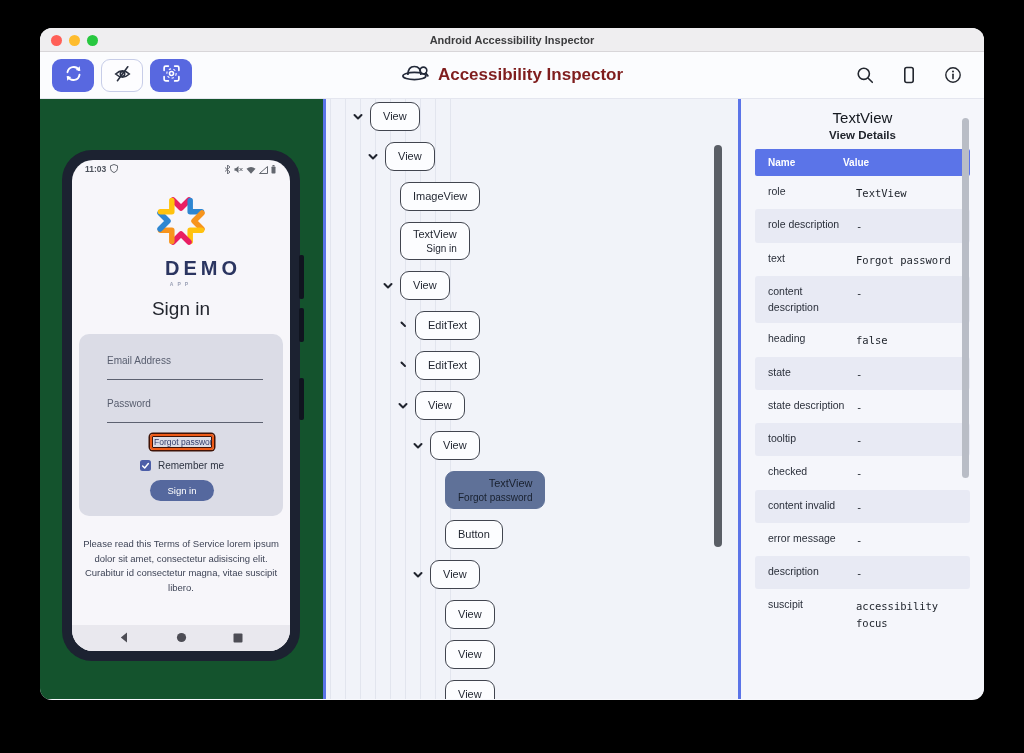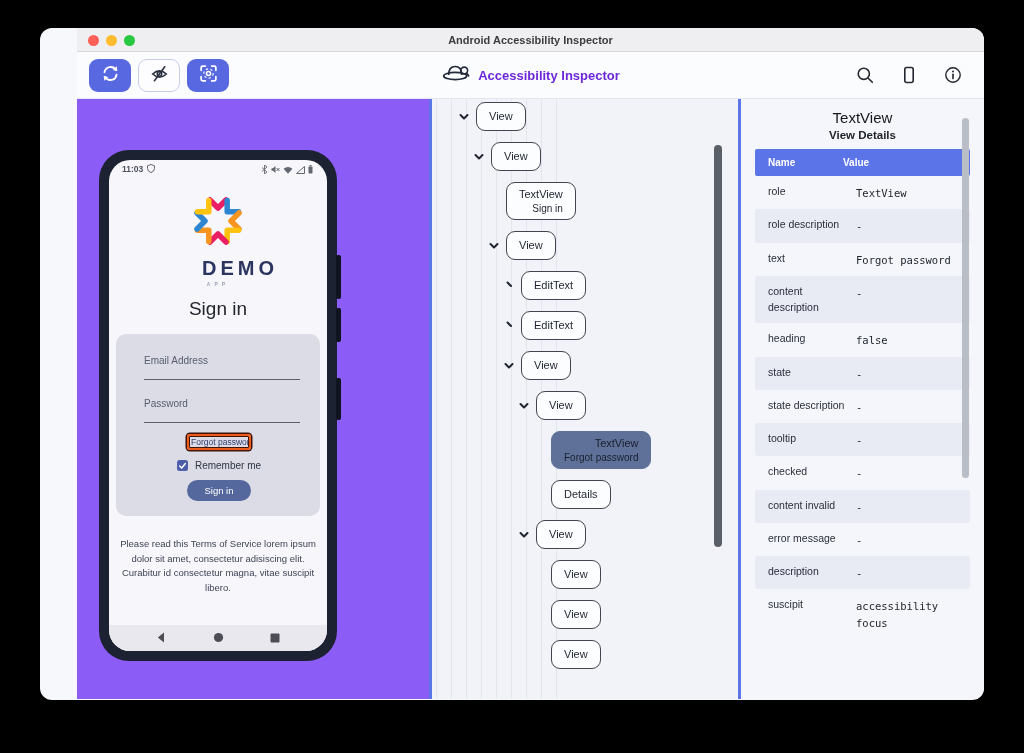--- a/index.html
+++ b/index.html
@@ -1,47 +1,47 @@
 <!DOCTYPE html>
 <html><head>
 <meta charset="utf-8">
 <style>
   * { margin:0; padding:0; box-sizing:border-box; }
   html,body { width:1024px; height:753px; background:#000; font-family:"Liberation Sans", sans-serif; overflow:hidden; }
 
   .window { position:absolute; left:40px; top:28px; width:944px; height:672px;
             background:#f7f8fc; border-radius:12px; overflow:hidden;
-            box-shadow:0 12px 40px rgba(0,0,0,.6);padding-left:37px; }
+            box-shadow:0 12px 40px rgba(0,0,0,.6); }
 
   
   .titlebar { position:relative; height:24px; background:#efeef0; border-bottom:1px solid #d8d6d9;
               display:flex; align-items:center; justify-content:center; }
   .traffic { position:absolute; left:11px; top:7px; display:flex; gap:7px; }
   .light { width:11px; height:11px; border-radius:50%; }
   .light.red{ background:#ff5f57; } .light.yellow{ background:#febc2e; } .light.green{ background:#28c840; }
   .titlebar-title { font-size:11px; font-weight:bold; color:#3c3c3e; }
 
   
   .toolbar { position:relative; height:47px; background:#fbfcfe; border-bottom:1px solid #e4e6ef;
              display:flex; align-items:center; }
   .tb-left { display:flex; gap:7px; padding-left:12px; }
   .tb-btn { width:42px; height:33px; border-radius:9px; display:flex; align-items:center; justify-content:center; cursor:pointer; }
   .tb-btn.filled { background:#5868e0; }
   .tb-btn.outline { background:#fdfdff; border:1px solid #c7cde8; }
   .brand { position:absolute; left:50%; transform:translateX(-50%); display:flex; align-items:center; gap:9px; }
-  .brand-title { font-size:13px; font-weight:600; color:#6d28d9; }
+  .brand-title { font-size:17px; font-weight:600; color:#7f1d1d; }
   .tb-right { position:absolute; right:22px; display:flex; gap:26px; align-items:center; }
   .tb-icon { cursor:pointer; display:flex; }
 
   
   .content { position:relative; display:flex; height:600px; }
   .vdivider { width:3px; background:#5b74e8; flex:none; }
 
   
-  .left-panel { width:352px; flex:none; background:#8b5cf6; position:relative; }
+  .left-panel { width:283px; flex:none; background:#14532d; position:relative; }
   .phone { position:absolute; left:22px; top:51px; width:238px; height:511px;
            background:#1c2231; border-radius:30px; padding:10px; }
   .phone-sidebtn { position:absolute; right:-4px; width:5px; background:#10141f; border-radius:2px; }
   .screen { position:relative; width:100%; height:100%; background:#f7f6fa; border-radius:21px; overflow:hidden;
             display:flex; flex-direction:column; }
   .statusbar { height:22px; display:flex; align-items:center; justify-content:space-between; padding:0 14px 0 13px; }
   .status-left { display:flex; align-items:center; gap:4px; font-size:8.5px; color:#4c515b; font-weight:bold; }
   .status-right { display:flex; align-items:center; gap:3px; }
   .logo-wrap { margin-top:16px; display:flex; justify-content:center; }
   .app-name { text-align:center; margin-top:5px; font-size:20px; font-weight:bold; letter-spacing:4px; color:#2b3560;margin-left:44px; }
@@ -320,20 +320,26 @@
               <svg width="12" height="12" viewBox="0 0 12 12">
                 <polyline points="2.5,4 6,7.5 9.5,4" fill="none" stroke="#20242e" stroke-width="2" stroke-linecap="round" stroke-linejoin="round"></polyline>
               </svg>
             </span>
             <div class="node">
               <div>View</div>
             </div>
           </div>
           <div class="tree-row" style="padding-left: 56px;">
             <span class="chev-ph"></span>
+            <div class="node">
+              <div>ImageView</div>
+            </div>
+          </div>
+          <div class="tree-row" style="padding-left: 56px;">
+            <span class="chev-ph"></span>
             <div class="node twoline">
               <div>TextView</div>
               <div class="sub">Sign in</div>
             </div>
           </div>
           <div class="tree-row" style="padding-left: 56px;">
             <span class="chev">
               <svg width="12" height="12" viewBox="0 0 12 12">
                 <polyline points="2.5,4 6,7.5 9.5,4" fill="none" stroke="#20242e" stroke-width="2" stroke-linecap="round" stroke-linejoin="round"></polyline>
               </svg>
@@ -385,21 +391,21 @@
           <div class="tree-row" style="padding-left: 101px;">
             <span class="chev-ph"></span>
             <div class="node twoline selected">
               <div>TextView</div>
               <div class="sub">Forgot password</div>
             </div>
           </div>
           <div class="tree-row" style="padding-left: 101px;">
             <span class="chev-ph"></span>
             <div class="node">
-              <div>Details</div>
+              <div>Button</div>
             </div>
           </div>
           <div class="tree-row" style="padding-left: 86px;">
             <span class="chev">
               <svg width="12" height="12" viewBox="0 0 12 12">
                 <polyline points="2.5,4 6,7.5 9.5,4" fill="none" stroke="#20242e" stroke-width="2" stroke-linecap="round" stroke-linejoin="round"></polyline>
               </svg>
             </span>
             <div class="node">
               <div>View</div>

